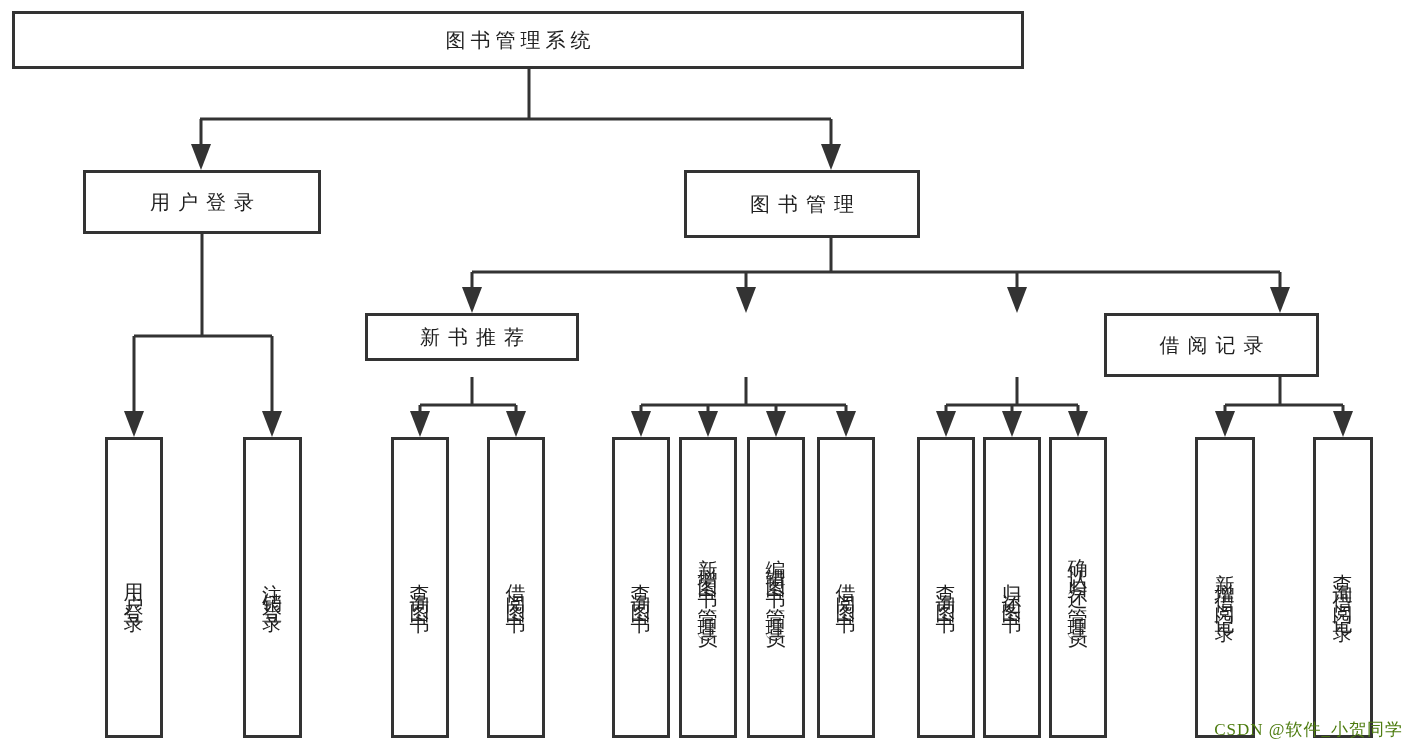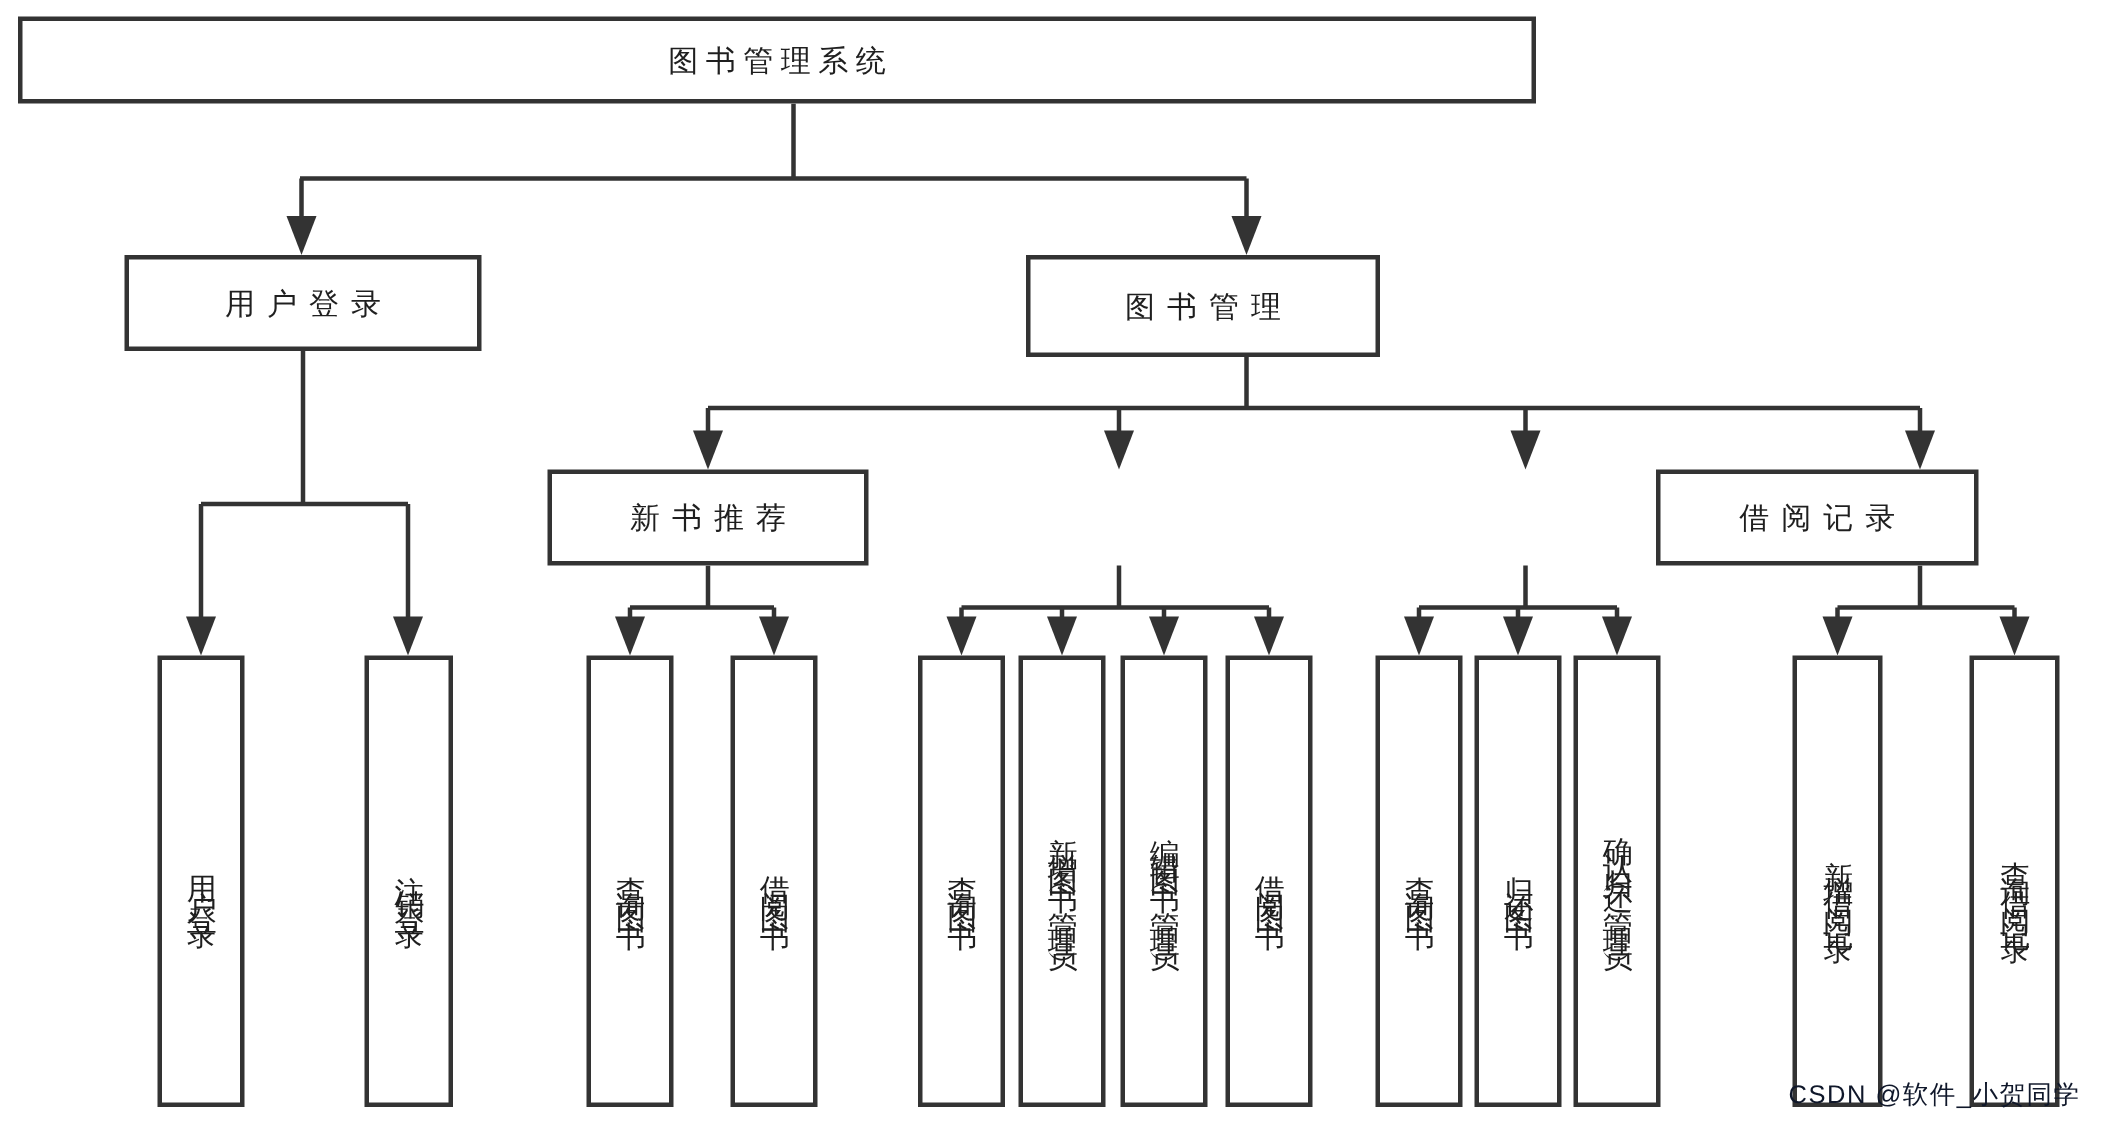--- a/index.html
+++ b/index.html
@@ -2,21 +2,21 @@
 <html><head>
 <meta charset="utf-8">
 <style>
   html, body { margin: 0; padding: 0; background: #ffffff; }
   .canvas {
     position: relative;
     width: 1405px;
     height: 747px;
     background: #ffffff;
     overflow: hidden;
-    font-family: Liberation Sans, sans-serif;
+    font-family: Liberation Serif, serif;
   }
   .wires {
     position: absolute;
     left: 0; top: 0;
     width: 1405px; height: 747px;
   }
   .node {
     position: absolute;
     box-sizing: border-box;
     border: 3px solid #333333;
@@ -31,25 +31,25 @@
   .node.lvl { letter-spacing: 8px; text-indent: 8px; }
   .node.v {
     writing-mode: vertical-rl;
     text-orientation: mixed;
     letter-spacing: 10px;
     line-height: 1;
     font-size: 20px;
   }
   .watermark {
     position: absolute;
-    right: 18px;
+    right: 2px;
     bottom: 6px;
     font-size: 17px;
     letter-spacing: 1px;
-    color: #0f172a;
+    color: #4d7c0f;
     white-space: nowrap;
   }
 </style>
 </head>
 <body>
 
 <div class="canvas">
 
   <svg class="wires" width="1405" height="747" viewBox="0 0 1405 747" xmlns="http://www.w3.org/2000/svg">
     <g fill="none" stroke-width="3" stroke="#333333">
@@ -108,21 +108,21 @@
       <polygon points="1215,411 1235,411 1225,437"></polygon>
       <polygon points="1333,411 1353,411 1343,437"></polygon>
     </g>
   </svg>
 
   <div class="node h" style="left:12px; top:11px; width:1012px; height:58px">图书管理系统</div>
 
   <div class="node h lvl" style="left:83px; top:170px; width:238px; height:64px">用户登录</div>
   <div class="node h lvl" style="left:684px; top:170px; width:236px; height:68px">图书管理</div>
 
-  <div class="node h lvl" style="left:365px; top:313px; width:214px; height:64px">新书推荐</div>
+  <div class="node h lvl" style="left:365px; top:313px; width:214px; height:48px">新书推荐</div>
   <div class="node h lvl" style="left:1104px; top:313px; width:215px; height:64px">借阅记录</div>
 
   <div class="node v" style="left:105px; top:437px; width:58px; height:301px">用户登录</div>
   <div class="node v" style="left:243px; top:437px; width:59px; height:301px">注销登录</div>
 
   <div class="node v" style="left:391px; top:437px; width:58px; height:301px">查询图书</div>
   <div class="node v" style="left:487px; top:437px; width:58px; height:301px">借阅图书</div>
 
   <div class="node v" style="left:612px; top:437px; width:58px; height:301px">查询图书</div>
   <div class="node v" style="left:679px; top:437px; width:58px; height:301px">新增图书（管理员）</div>

